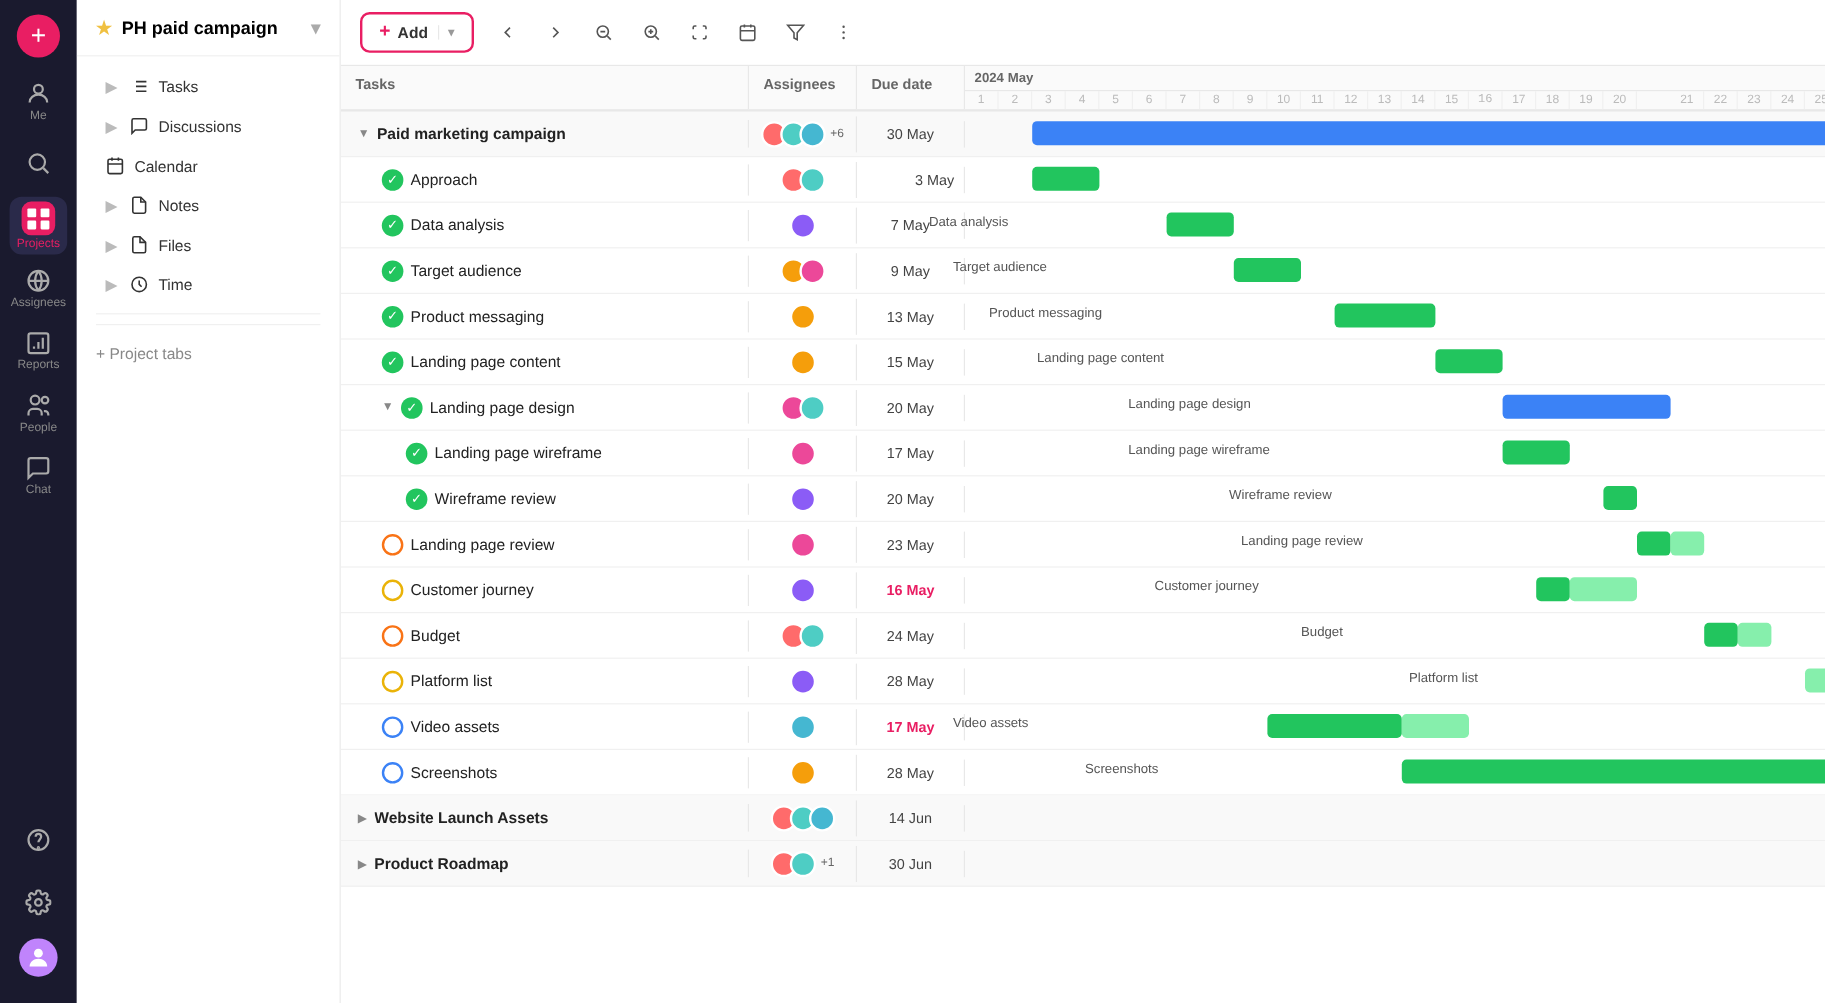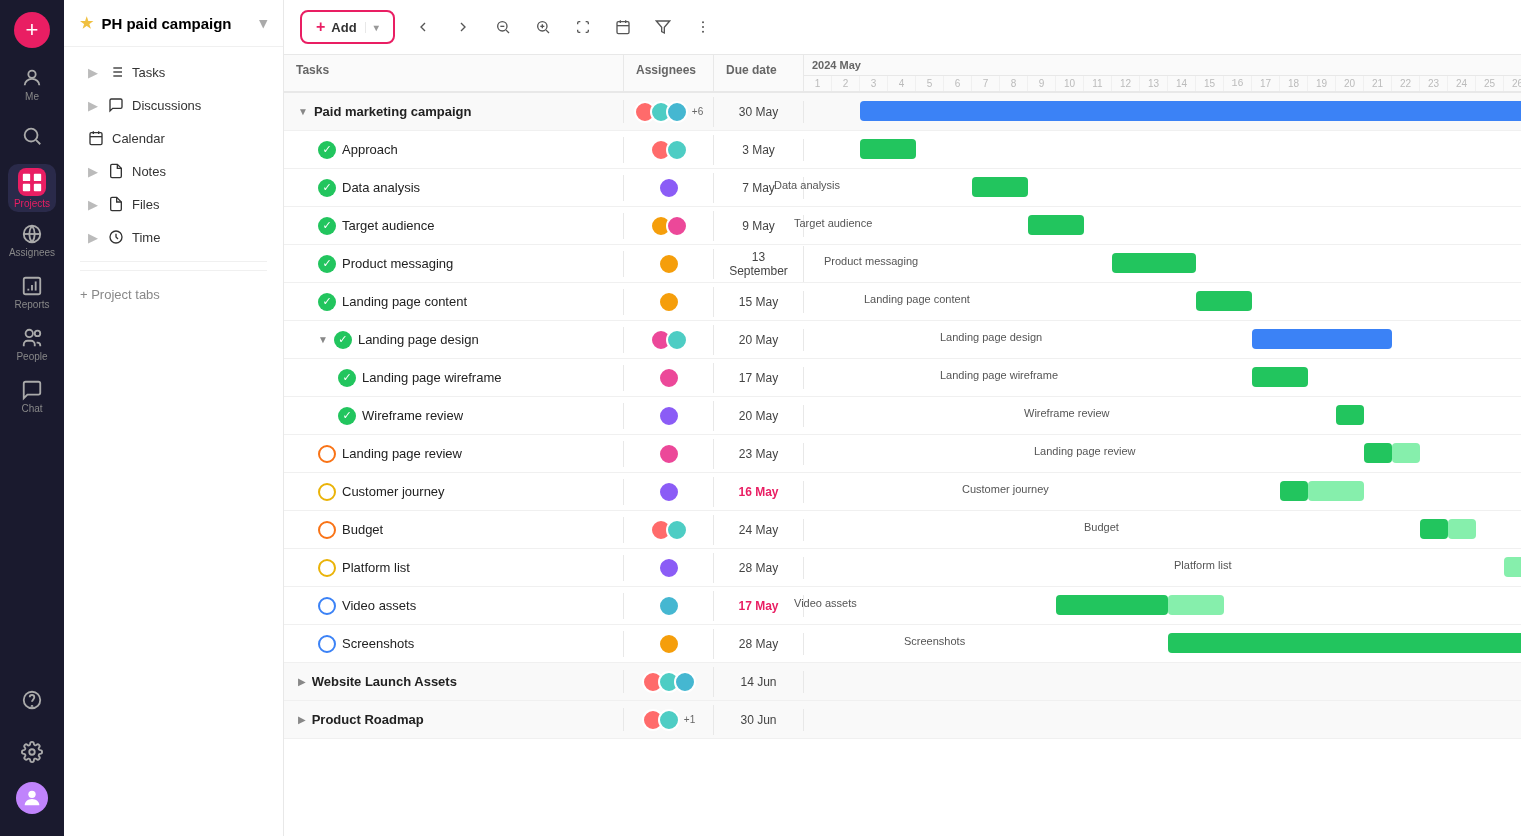--- a/index.html
+++ b/index.html
@@ -354,21 +354,21 @@
               <div style="width: 28px; text-align: center; font-size: 10px; color: rgb(187, 187, 187); padding: 2px 0px; border-right: 1px solid rgb(240, 240, 240); flex-shrink: 0;">11</div>
               <div style="width: 28px; text-align: center; font-size: 10px; color: rgb(187, 187, 187); padding: 2px 0px; border-right: 1px solid rgb(240, 240, 240); flex-shrink: 0;">12</div>
               <div style="width: 28px; text-align: center; font-size: 10px; color: rgb(187, 187, 187); padding: 2px 0px; border-right: 1px solid rgb(240, 240, 240); flex-shrink: 0;">13</div>
               <div style="width: 28px; text-align: center; font-size: 10px; color: rgb(187, 187, 187); padding: 2px 0px; border-right: 1px solid rgb(240, 240, 240); flex-shrink: 0;">14</div>
               <div style="width: 28px; text-align: center; font-size: 10px; color: rgb(187, 187, 187); padding: 2px 0px; border-right: 1px solid rgb(240, 240, 240); flex-shrink: 0;">15</div>
               <div style="width: 28px; text-align: center; font-size: 10px; color: rgb(187, 187, 187); padding: 2px 0px; border-right: 1px solid rgb(240, 240, 240); flex-shrink: 0; font-family: Liberation Mono, monospace;">16</div>
               <div style="width: 28px; text-align: center; font-size: 10px; color: rgb(187, 187, 187); padding: 2px 0px; border-right: 1px solid rgb(240, 240, 240); flex-shrink: 0;">17</div>
               <div style="width: 28px; text-align: center; font-size: 10px; color: rgb(187, 187, 187); padding: 2px 0px; border-right: 1px solid rgb(240, 240, 240); flex-shrink: 0;">18</div>
               <div style="width: 28px; text-align: center; font-size: 10px; color: rgb(187, 187, 187); padding: 2px 0px; border-right: 1px solid rgb(240, 240, 240); flex-shrink: 0;">19</div>
               <div style="width: 28px; text-align: center; font-size: 10px; color: rgb(187, 187, 187); padding: 2px 0px; border-right: 1px solid rgb(240, 240, 240); flex-shrink: 0;">20</div>
-              <div style="width: 28px; text-align: center; font-size: 10px; color: rgb(187, 187, 187); padding: 2px 0px; border-right: 1px solid rgb(240, 240, 240); flex-shrink: 0;">21</div>
+              <div style="width: 28px; text-align: center; font-size: 10px; color: rgb(187, 187, 187); padding: 2px 0px; border-right: 1px solid rgb(240, 240, 240); flex-shrink: 0; margin-left: 28px;">21</div>
               <div style="width: 28px; text-align: center; font-size: 10px; color: rgb(187, 187, 187); padding: 2px 0px; border-right: 1px solid rgb(240, 240, 240); flex-shrink: 0;">22</div>
               <div style="width: 28px; text-align: center; font-size: 10px; color: rgb(187, 187, 187); padding: 2px 0px; border-right: 1px solid rgb(240, 240, 240); flex-shrink: 0;">23</div>
               <div style="width: 28px; text-align: center; font-size: 10px; color: rgb(187, 187, 187); padding: 2px 0px; border-right: 1px solid rgb(240, 240, 240); flex-shrink: 0;">24</div>
               <div style="width: 28px; text-align: center; font-size: 10px; color: rgb(187, 187, 187); padding: 2px 0px; border-right: 1px solid rgb(240, 240, 240); flex-shrink: 0;">25</div>
               <div style="width: 28px; text-align: center; font-size: 10px; color: rgb(187, 187, 187); padding: 2px 0px; border-right: 1px solid rgb(240, 240, 240); flex-shrink: 0;">26</div>
             </div>
         </div>
       </div>
     </div>
 
@@ -397,21 +397,21 @@
             <div style="width: 20px; flex-shrink: 0;"></div>
             <div style="width: 18px; height: 18px; border-radius: 50%; flex-shrink: 0; display: flex; align-items: center; justify-content: center; font-size: 11px; background: rgb(34, 197, 94); color: white;">✓</div>
             <span style="font-size: 13px; color: rgb(34, 34, 34); white-space: nowrap; overflow: hidden; text-overflow: ellipsis;">Approach</span>
           </div>
           <div style="display: flex; align-items: center; justify-content: center; padding: 4px; border-right: 1px solid rgb(232, 232, 232);">
             <div style="display: flex; align-items: center;">
               <div style="width: 22px; height: 22px; border-radius: 50%; background: rgb(255, 107, 107); border: 2px solid white; margin-left: 0px; flex-shrink: 0;"></div>
               <div style="width: 22px; height: 22px; border-radius: 50%; background: rgb(78, 205, 196); border: 2px solid white; margin-left: -6px; flex-shrink: 0;"></div>
             </div>
           </div>
-          <div style="padding: 4px 8px; border-right: 1px solid rgb(232, 232, 232); font-size: 12px; text-align: center; color: rgb(68, 68, 68);">3 May</div>
+          <div style="padding: 4px 8px; border-right: 1px solid rgb(232, 232, 232); font-size: 12px; text-align: right; color: rgb(68, 68, 68);">3 May</div>
           <div style="position: relative; height: 37px; overflow: visible;">
             <div style="position: absolute; left: 56px; width: 56px; height: 20px; border-radius: 4px; top: 8px; background: rgb(34, 197, 94);"></div>
           </div>
         </div>
         <div style="display: grid; grid-template-columns: 340px 90px 90px 1fr; border-bottom: 1px solid rgb(240, 240, 240); align-items: center; min-height: 37px;">
           <div style="display: flex; align-items: center; gap: 6px; padding: 4px 8px; border-right: 1px solid rgb(232, 232, 232); overflow: hidden;">
             <div style="width: 20px; flex-shrink: 0;"></div>
             <div style="width: 18px; height: 18px; border-radius: 50%; flex-shrink: 0; display: flex; align-items: center; justify-content: center; font-size: 11px; background: rgb(34, 197, 94); color: white;">✓</div>
             <span style="font-size: 13px; color: rgb(34, 34, 34); white-space: nowrap; overflow: hidden; text-overflow: ellipsis;">Data analysis</span>
           </div>
@@ -448,21 +448,21 @@
           <div style="display: flex; align-items: center; gap: 6px; padding: 4px 8px; border-right: 1px solid rgb(232, 232, 232); overflow: hidden;">
             <div style="width: 20px; flex-shrink: 0;"></div>
             <div style="width: 18px; height: 18px; border-radius: 50%; flex-shrink: 0; display: flex; align-items: center; justify-content: center; font-size: 11px; background: rgb(34, 197, 94); color: white;">✓</div>
             <span style="font-size: 13px; color: rgb(34, 34, 34); white-space: nowrap; overflow: hidden; text-overflow: ellipsis;">Product messaging</span>
           </div>
           <div style="display: flex; align-items: center; justify-content: center; padding: 4px; border-right: 1px solid rgb(232, 232, 232);">
             <div style="display: flex; align-items: center;">
               <div style="width: 22px; height: 22px; border-radius: 50%; background: rgb(245, 158, 11); border: 2px solid white; margin-left: 0px; flex-shrink: 0;"></div>
             </div>
           </div>
-          <div style="padding: 4px 8px; border-right: 1px solid rgb(232, 232, 232); font-size: 12px; text-align: center; color: rgb(68, 68, 68);">13 September</div>
+          <div style="padding: 4px 8px; border-right: 1px solid rgb(232, 232, 232); font-size: 12px; text-align: center; color: rgb(68, 68, 68);">13 May</div>
           <div style="position: relative; height: 37px; overflow: visible;">
             <span style="position: absolute; left: 20px; top: 10px; font-size: 11px; color: rgb(85, 85, 85); white-space: nowrap;">Product messaging</span>
             <div style="position: absolute; left: 308px; width: 84px; height: 20px; border-radius: 4px; top: 8px; background: rgb(34, 197, 94);"></div>
           </div>
         </div>
         <div style="display: grid; grid-template-columns: 340px 90px 90px 1fr; border-bottom: 1px solid rgb(240, 240, 240); align-items: center; min-height: 37px;">
           <div style="display: flex; align-items: center; gap: 6px; padding: 4px 8px; border-right: 1px solid rgb(232, 232, 232); overflow: hidden;">
             <div style="width: 20px; flex-shrink: 0;"></div>
             <div style="width: 18px; height: 18px; border-radius: 50%; flex-shrink: 0; display: flex; align-items: center; justify-content: center; font-size: 11px; background: rgb(34, 197, 94); color: white;">✓</div>
             <span style="font-size: 13px; color: rgb(34, 34, 34); white-space: nowrap; overflow: hidden; text-overflow: ellipsis;">Landing page content</span>

